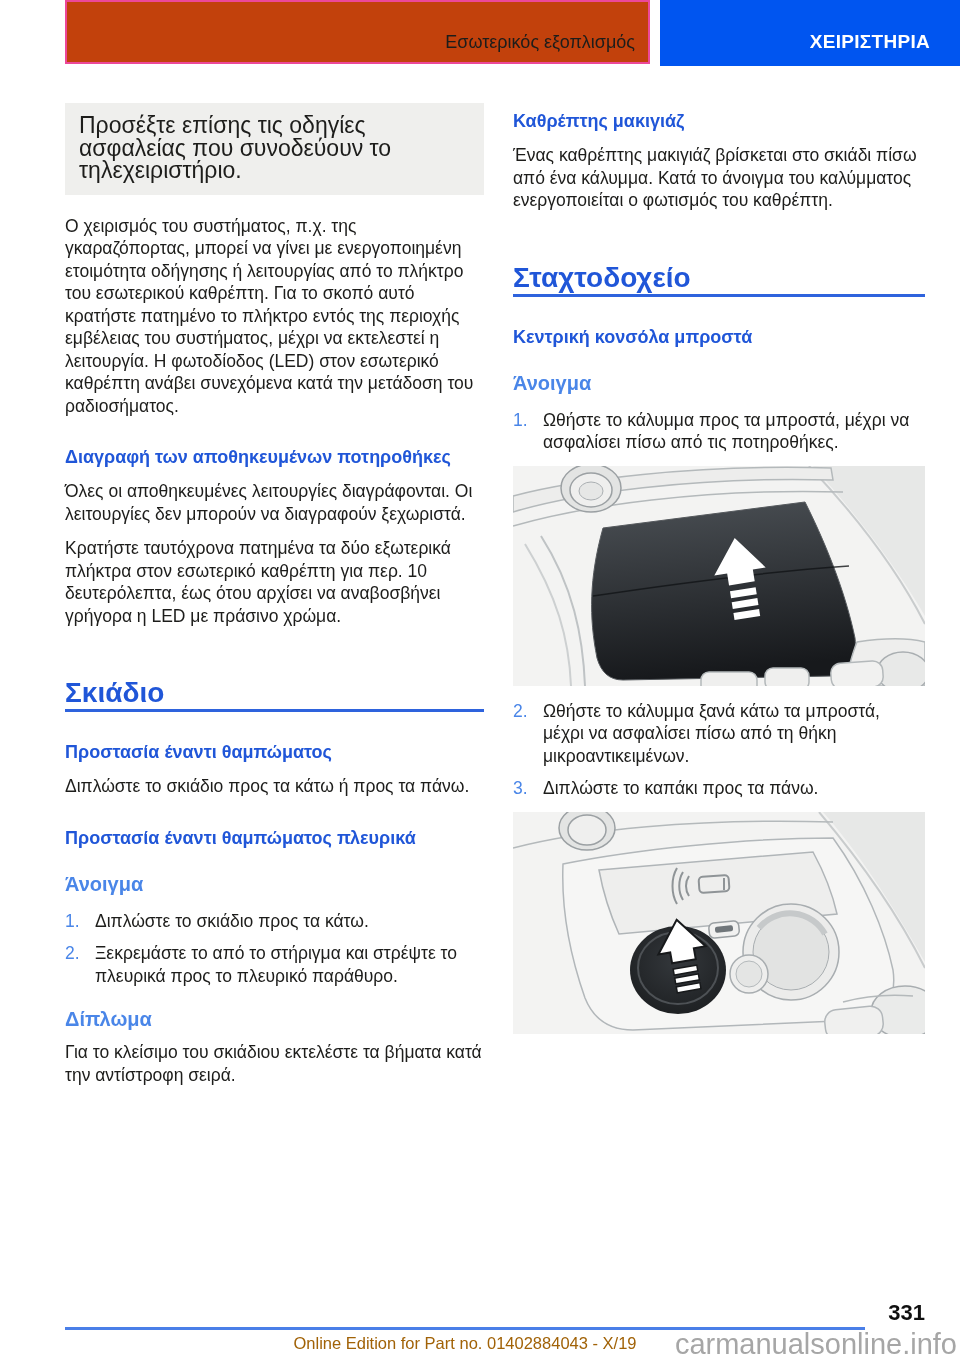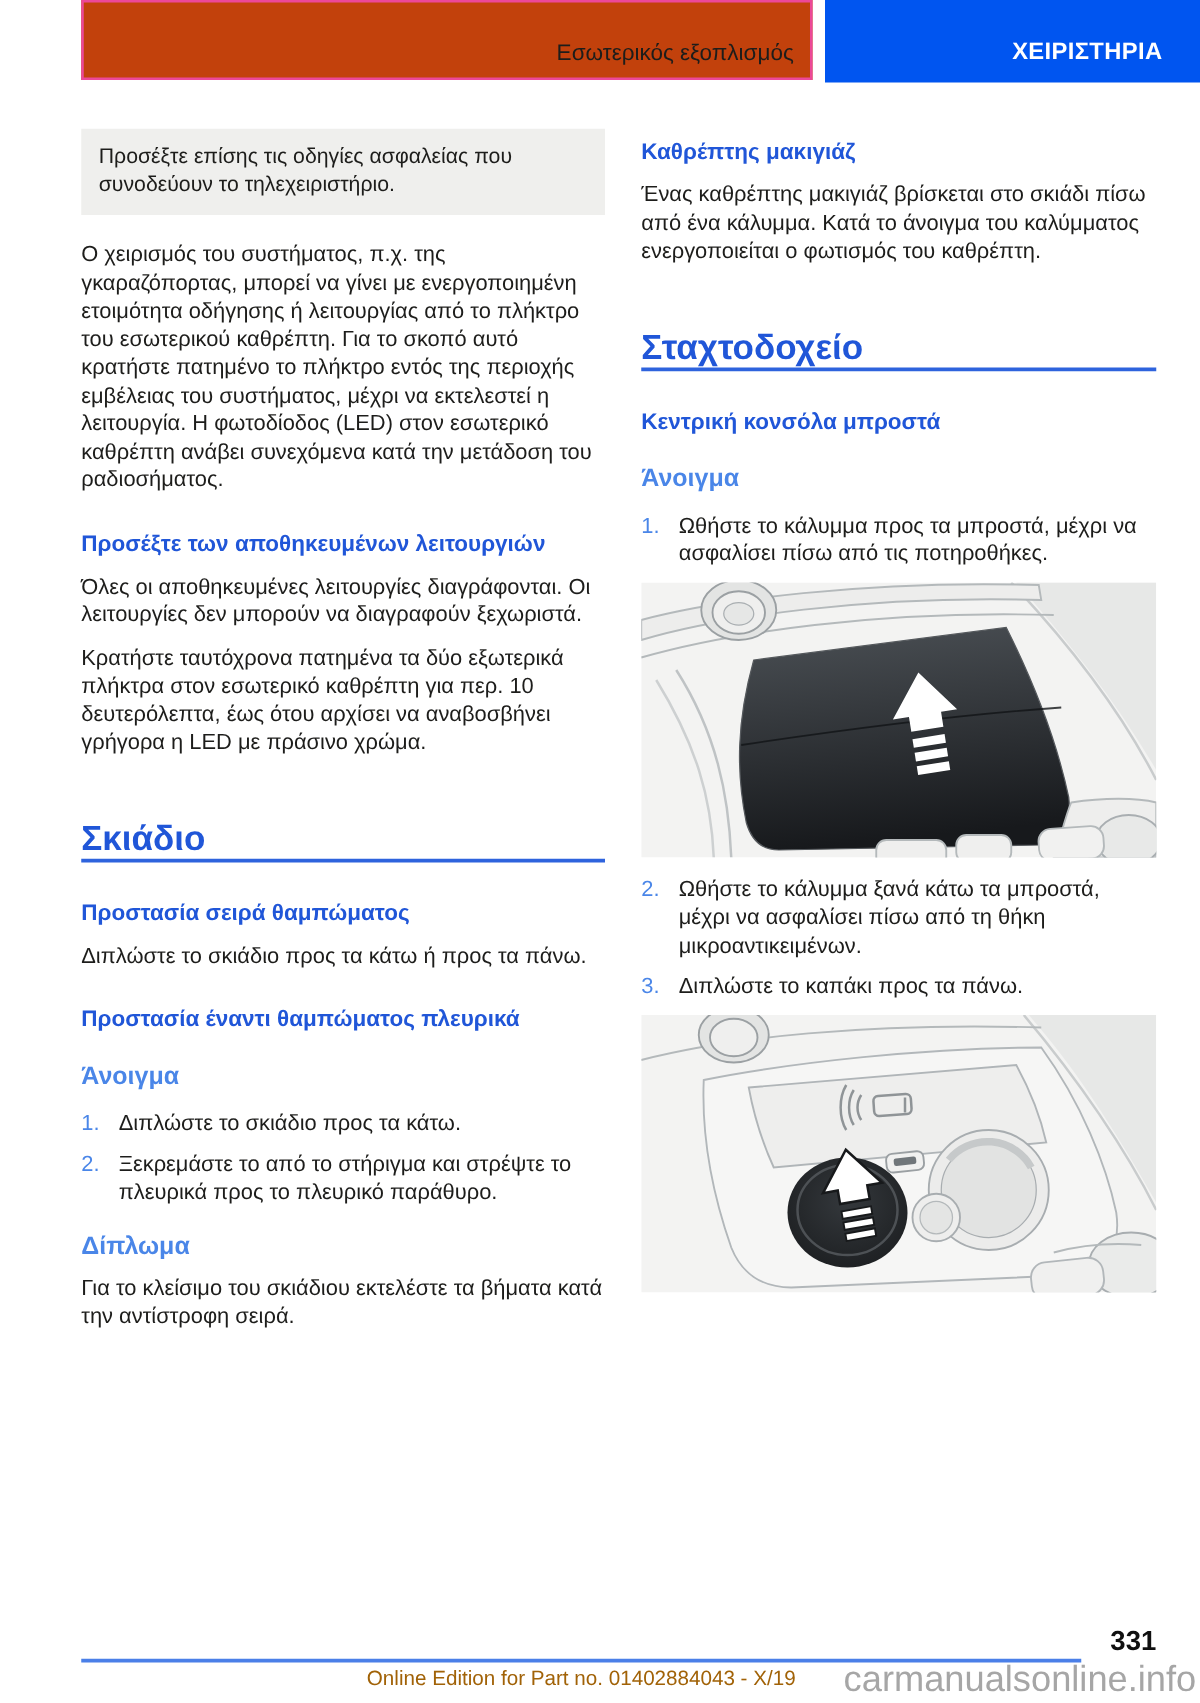--- a/index.html
+++ b/index.html
@@ -16,21 +16,21 @@
     display:flex;align-items:flex-end;justify-content:flex-end;
     padding:0 30px 13px 0;box-sizing:border-box;letter-spacing:.3px;}
 
   
   .col{position:absolute;top:95px;display:flow-root;}
   .col-left{left:65px;width:419px;}
   .col-right{left:513px;width:412px;}
 
   p.body{font-size:17.5px;line-height:22.5px;margin:0 0 12px;}
   .note-box{background:#efefed;padding:11px 14px 13px;margin:8px 0 20px;}
-  .note-box p{margin:0;font-size:17px;line-height:22.5px;}
+  .note-box p{margin:0;font-size:23px;line-height:22.5px;}
 
   h1.section{font-size:28px;line-height:32px;font-weight:bold;color:#2056d8;
     margin:50px 0 14px;border-bottom:3px solid #2e63dd;}
   h3.sub{font-size:18px;line-height:28px;font-weight:bold;color:#2056d8;margin:26px 0 9px;}
   h4.minor{font-size:20px;line-height:24px;font-weight:bold;color:#4a86e8;margin:20px 0 10px;}
   .col-right > h3.sub:first-child{margin-top:12px;}
 
   ol.steps{list-style:none;margin:14px 0 10px;padding:0;}
   ol.steps li{display:flex;font-size:17.5px;line-height:22.5px;margin-bottom:10px;}
   ol.steps .num{color:#4a86e8;flex:0 0 30px;}
@@ -58,27 +58,27 @@
   <div class="header-chapter-box">
     <span>ΧΕΙΡΙΣΤΗΡΙΑ</span>
   </div>
 
   <div class="col col-left">
     <div class="note-box">
       <p>Προσέξτε επίσης τις οδηγίες ασφαλείας που συνοδεύουν το τηλεχειριστήριο.</p>
     </div>
     <p class="body">Ο χειρισμός του συστήματος, π.χ. της γκαραζόπορτας, μπορεί να γίνει με ενεργοποιημένη ετοιμότητα οδήγησης ή λειτουργίας από το πλήκτρο του εσωτερικού καθρέπτη. Για το σκοπό αυτό κρατήστε πατημένο το πλήκτρο εντός της περιοχής εμβέλειας του συστήματος, μέχρι να εκτελεστεί η λειτουργία. Η φωτοδίοδος (LED) στον εσωτερικό καθρέπτη ανάβει συνεχόμενα κατά την μετάδοση του ραδιοσήματος.</p>
 
-    <h3 class="sub">Προσέξτε των αποθηκευμένων λειτουργιών</h3>
+    <h3 class="sub">Διαγραφή των αποθηκευμένων ποτηροθήκες</h3>
     <p class="body">Όλες οι αποθηκευμένες λειτουργίες διαγράφονται. Οι λειτουργίες δεν μπορούν να διαγραφούν ξεχωριστά.</p>
     <p class="body">Κρατήστε ταυτόχρονα πατημένα τα δύο εξωτερικά πλήκτρα στον εσωτερικό καθρέπτη για περ. 10 δευτερόλεπτα, έως ότου αρχίσει να αναβοσβήνει γρήγορα η LED με πράσινο χρώμα.</p>
 
     <h1 class="section">Σκιάδιο</h1>
 
-    <h3 class="sub">Προστασία σειρά θαμπώματος</h3>
+    <h3 class="sub">Προστασία έναντι θαμπώματος</h3>
     <p class="body">Διπλώστε το σκιάδιο προς τα κάτω ή προς τα πάνω.</p>
 
     <h3 class="sub">Προστασία έναντι θαμπώματος πλευρικά</h3>
 
     <h4 class="minor">Άνοιγμα</h4>
     <ol class="steps">
       <li>
         <span class="num">1.</span>
         <span class="txt">Διπλώστε το σκιάδιο προς τα κάτω.</span>
       </li>

